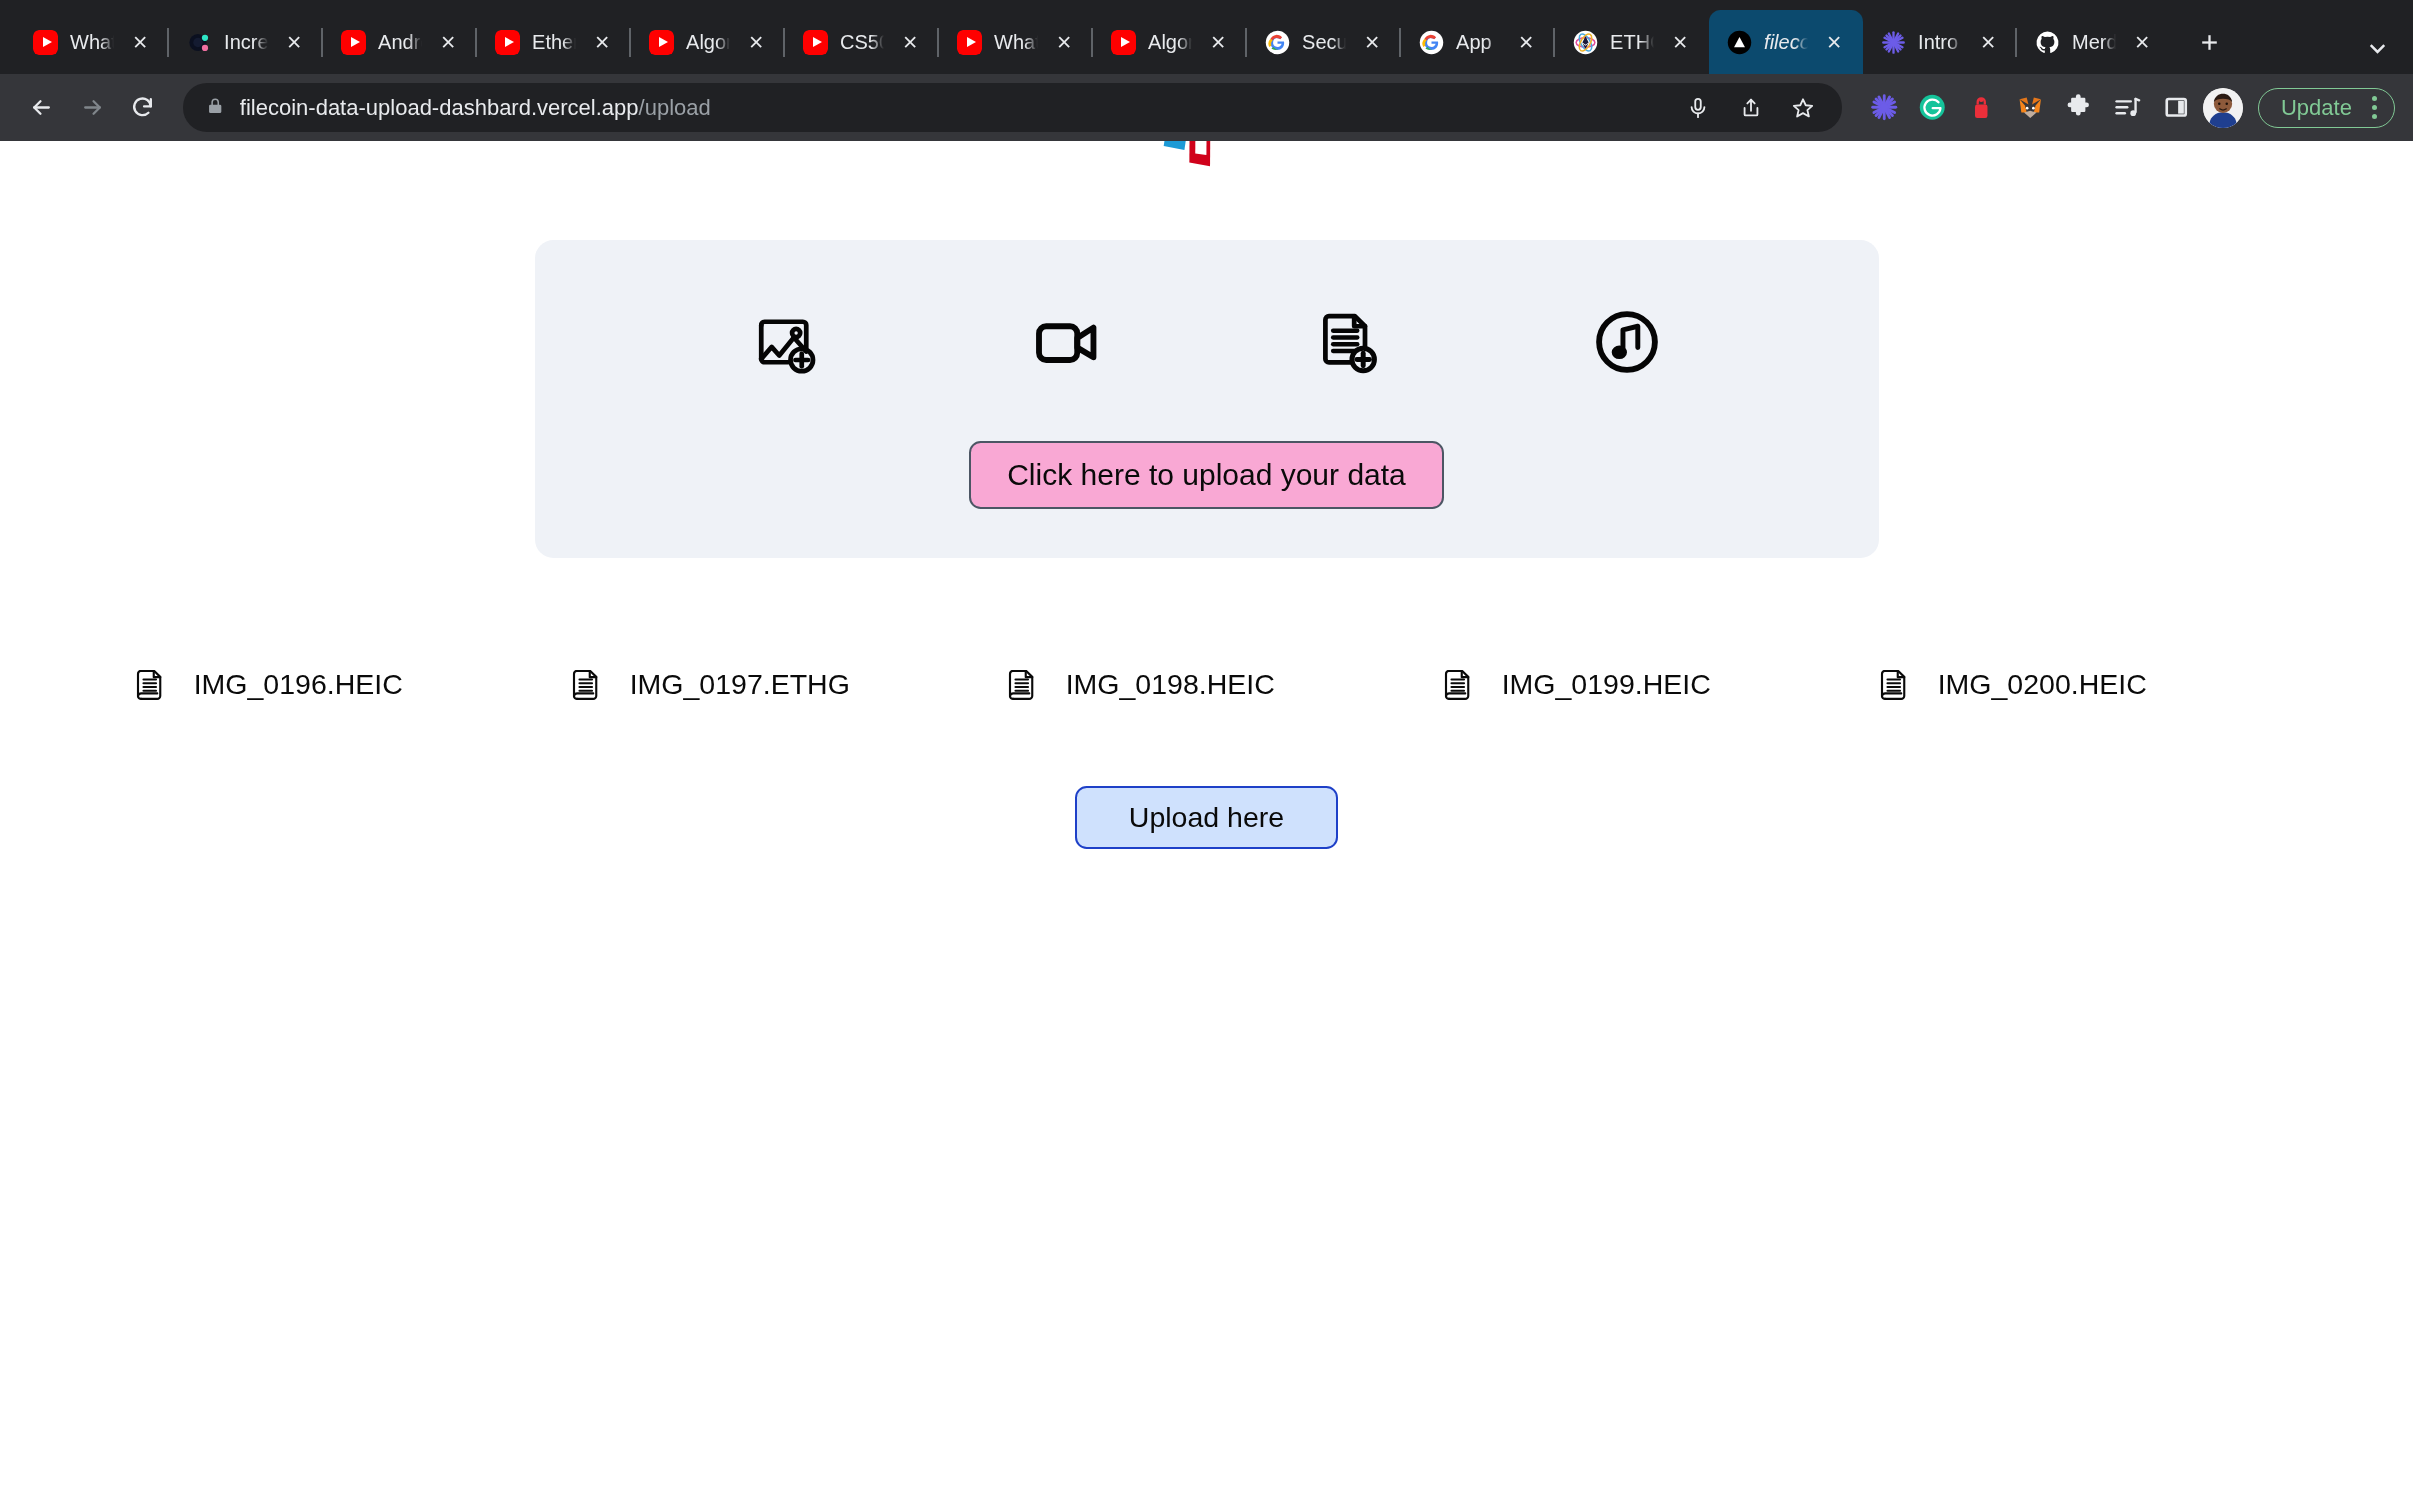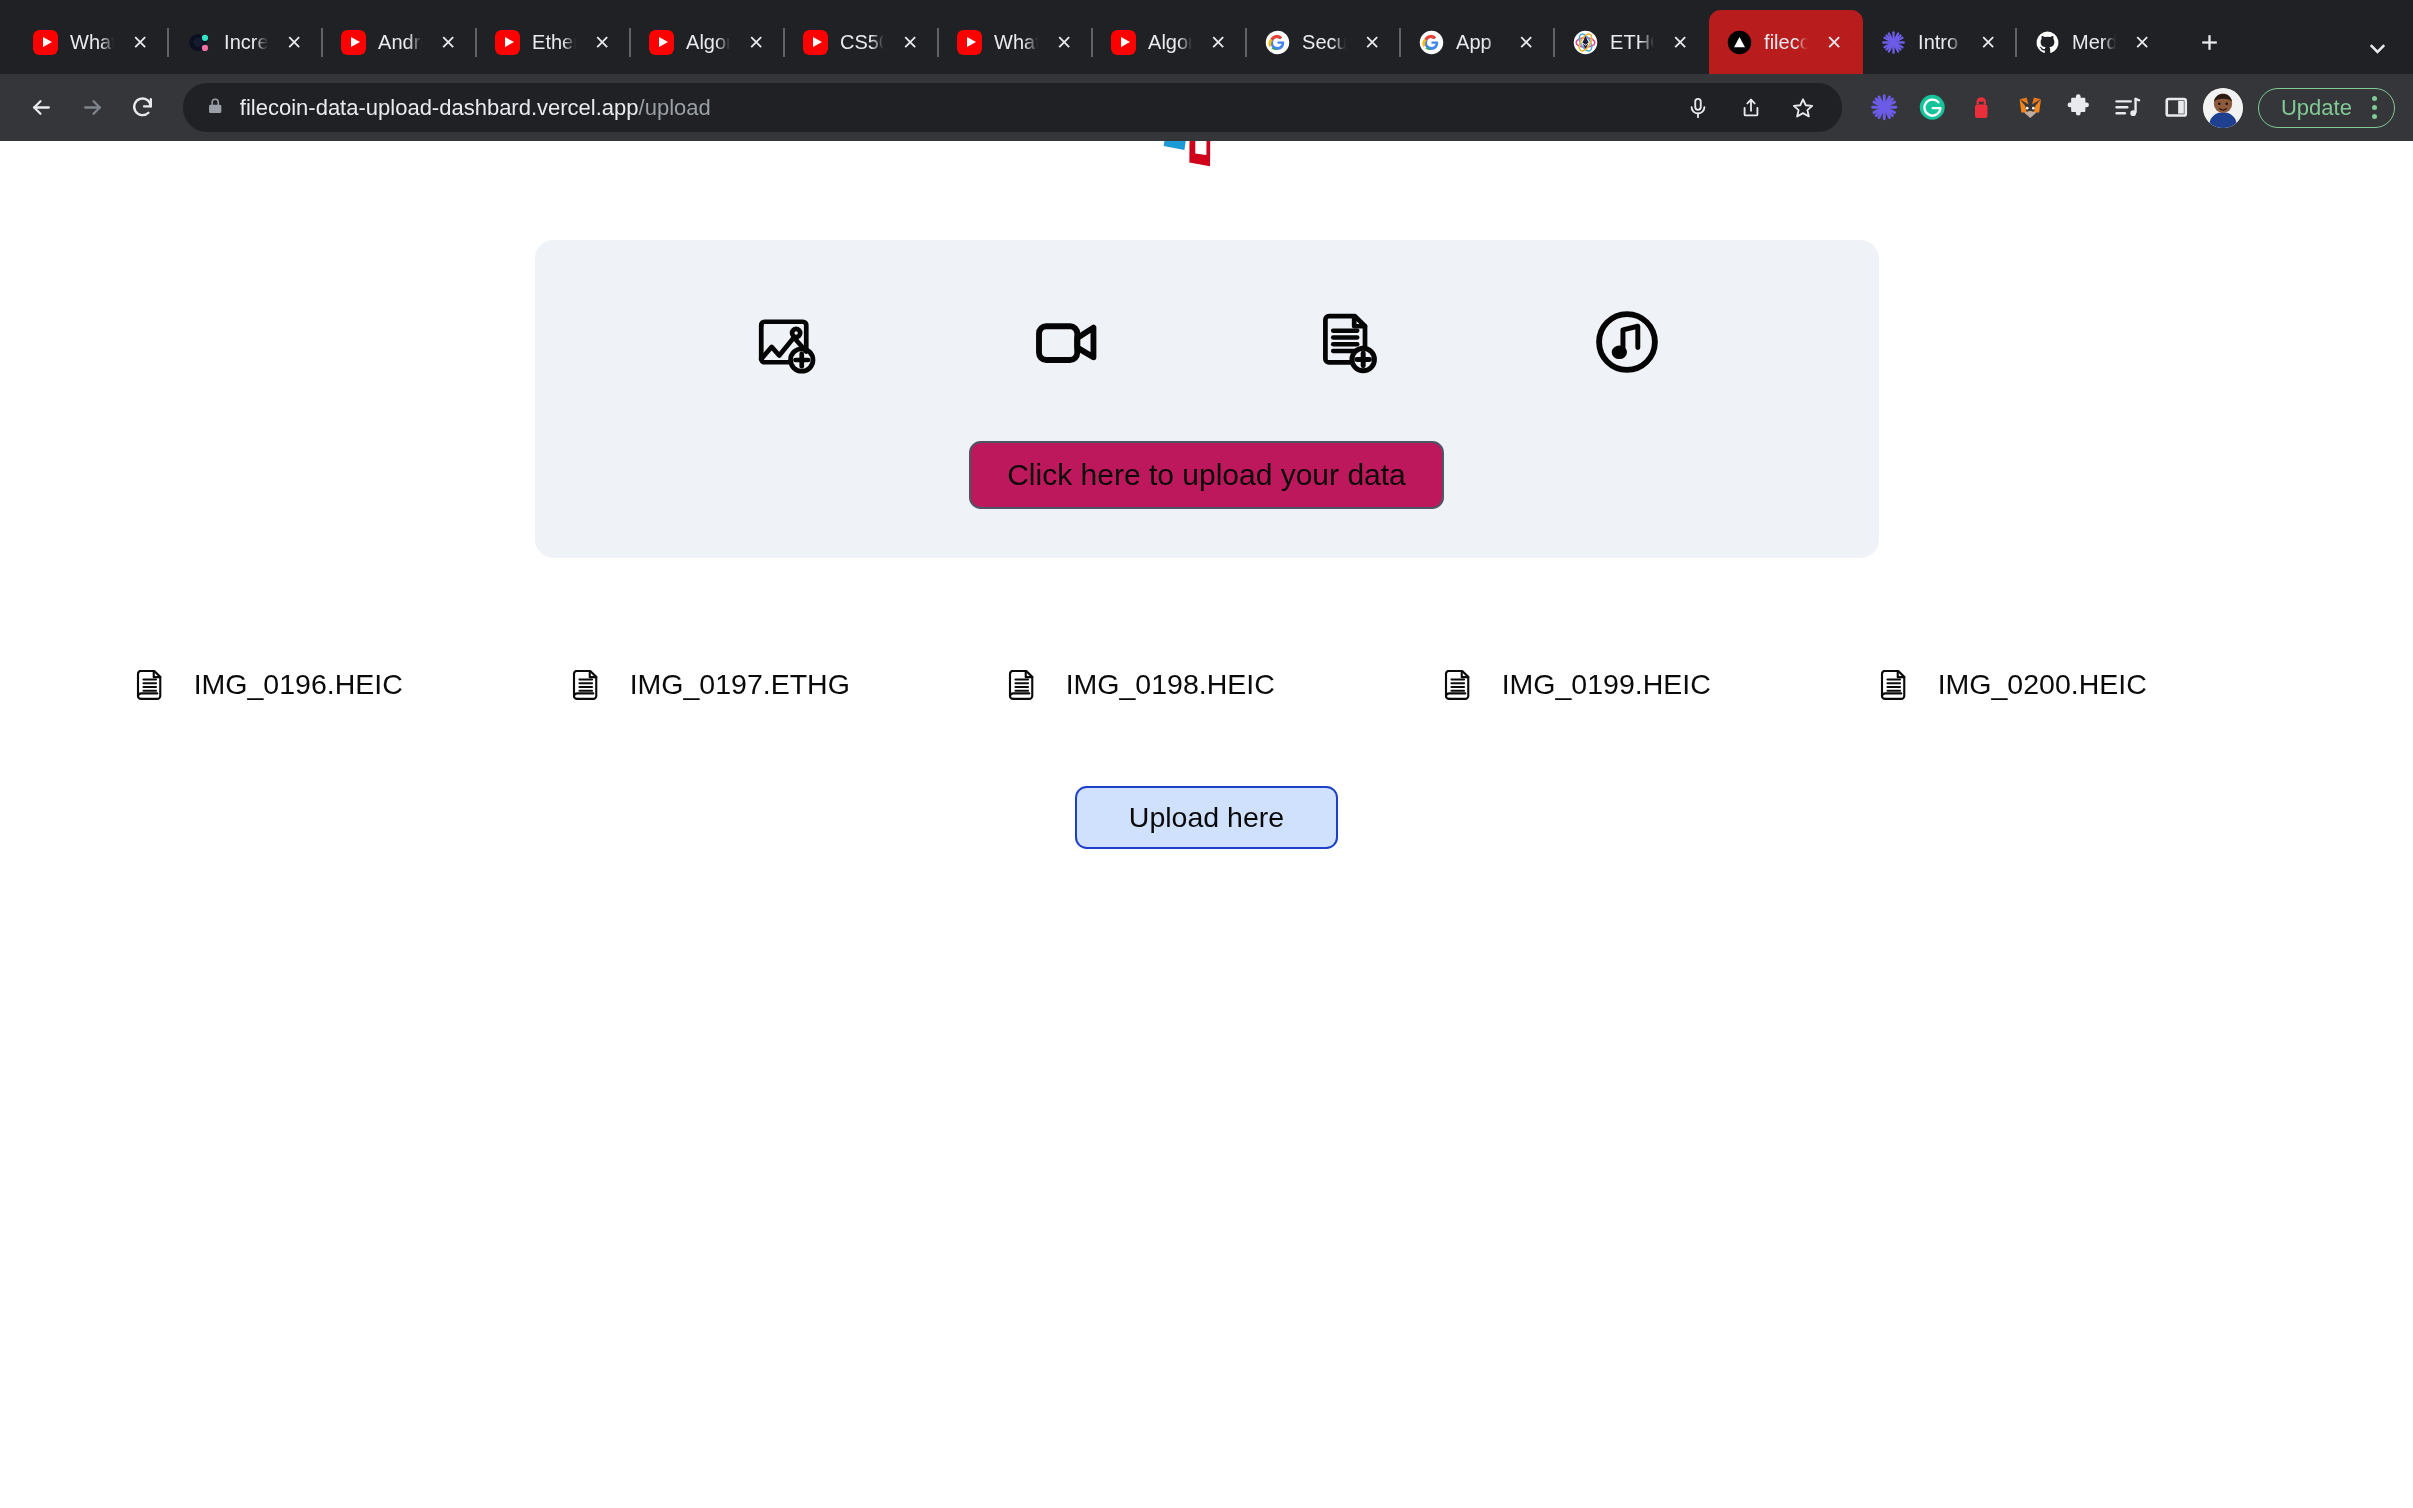--- a/index.html
+++ b/index.html
@@ -27,21 +27,21 @@
     display:flex;
     align-items:center;
     gap:11.7px;
     padding:0 15px 0 18.4px;
     position:relative;
     border-radius:11.7px 11.7px 0 0;
     min-width:0;
     flex:0 0 auto;
     width:154px;
   }
-  .tab.active { background:#b91c1c; }
+  .tab.active { background:#0c4a6e;font-style:italic; }
   .tab:not(.active)::after{
     content:"";
     position:absolute;
     right:0; top:18.4px;
     width:1.7px; height:28.5px;
     background:#5f6368;
   }
   .tab.active::after, .tab.nosep::after { display:none; }
   .tab .fav {
     width:25px; height:25px;
@@ -169,21 +169,21 @@
     width:922px;
     display:flex;
     justify-content:space-between;
     align-items:center;
     margin-bottom:59px;
   }
   .iconrow .ic { width:80px;height:80px;display:flex;align-items:center;justify-content:center; }
   .iconrow .ic svg { width:72px;height:72px;stroke:#050505;fill:none;stroke-width:2.1;stroke-linecap:round;stroke-linejoin:round; }
 
   .click-btn {
-    background:#be185d;
+    background:#f9a8d4;
     border:2.5px solid #4c5664;
     border-radius:11.7px;
     padding:15px 36px;
     font-size:30px;
     color:#0a0a0a;
     font-family:"Liberation Sans", sans-serif;
     cursor:pointer;
     line-height:1.12;
   }
 

